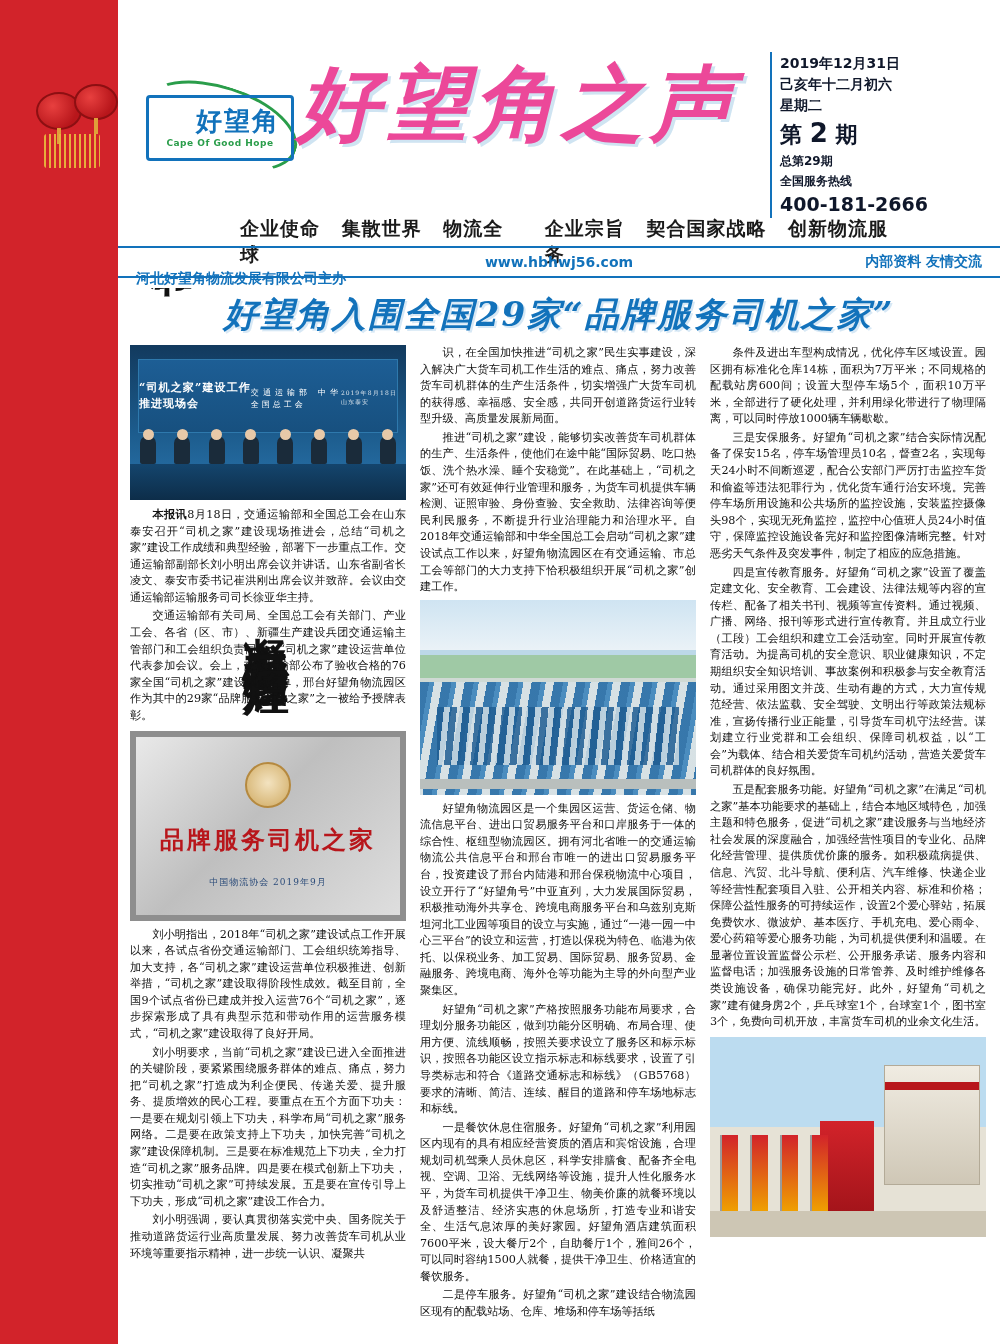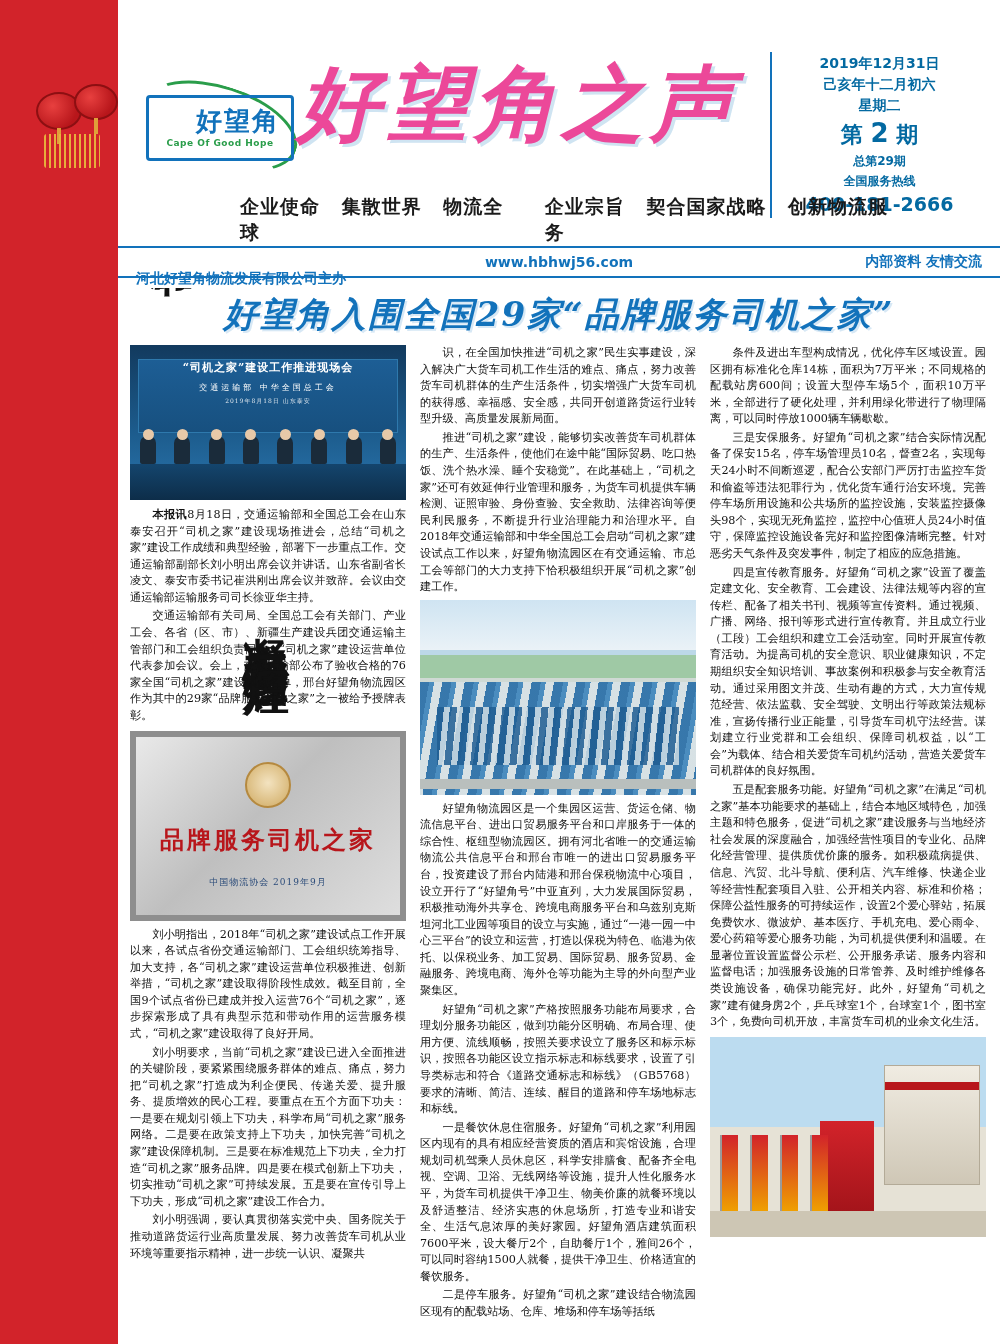--- a/index.html
+++ b/index.html
@@ -128,35 +128,34 @@
     line-height:1;
     text-shadow:3px 3px 0 #cfe4f2;
     font-style:italic;
     white-space:nowrap;
   }
 
   .dateblock {
     position:absolute;
     left:652px; top:52px;
     width:215px;
-    text-align:center;
-    color:#0369a1;
+    color:#0f172a;
     font-weight:bold;
     border-left:2px solid #1272bb;
-    padding-left:2px;
+    padding-left:8px;
   }
   .dateblock div { margin:3px 0; font-size:14px; }
   .dateblock .issue { font-size:22px; }
   .dateblock .issue b { font-size:26px; }
   .dateblock .phone { font-size:19px; margin-top:2px; }
   .dateblock .small { font-size:12px; }
 
   .slogans {
     position:absolute;
-    left:122px; top:194px;
+    left:122px; top:216px;
     width:660px;
     display:flex;
     justify-content:space-between;
     font-family:"DejaVu Serif", serif;
     font-weight:bold;
     font-size:19px;
     color:#1a1a1a;
     letter-spacing:1px;
     gap:25px;
   }
@@ -226,21 +225,21 @@
   .ph-conf {
     height:155px;
     background:linear-gradient(#123a5e, #1c5b8c 55%, #2a75ad);
     position:relative;
   }
   .ph-conf .banner {
     position:absolute; left:8px; top:14px; right:8px; height:74px;
     background:linear-gradient(#1d5e95,#17507f);
     border:1px solid #2e79ad;
     color:#fff;
-    display:flex; flex-direction:column; align-items:center; justify-content:flex-start;
+    display:flex; flex-direction:row; align-items:center; justify-content:space-between;
     font-size:11px; font-weight:bold; letter-spacing:1px;
   }
   .ph-conf .banner .sub { font-size:8px; font-weight:normal; margin-top:6px; letter-spacing:3px;}
   .ph-conf .banner .sub2 { font-size:6px; font-weight:normal; margin-top:3px; opacity:.85;}
   .ph-conf .table {
     position:absolute; left:0; bottom:0; width:100%; height:36px;
     background:linear-gradient(#0f3455,#0b2política);
     background:linear-gradient(#14456d,#0d2d49);
   }
   .ph-conf .people {

